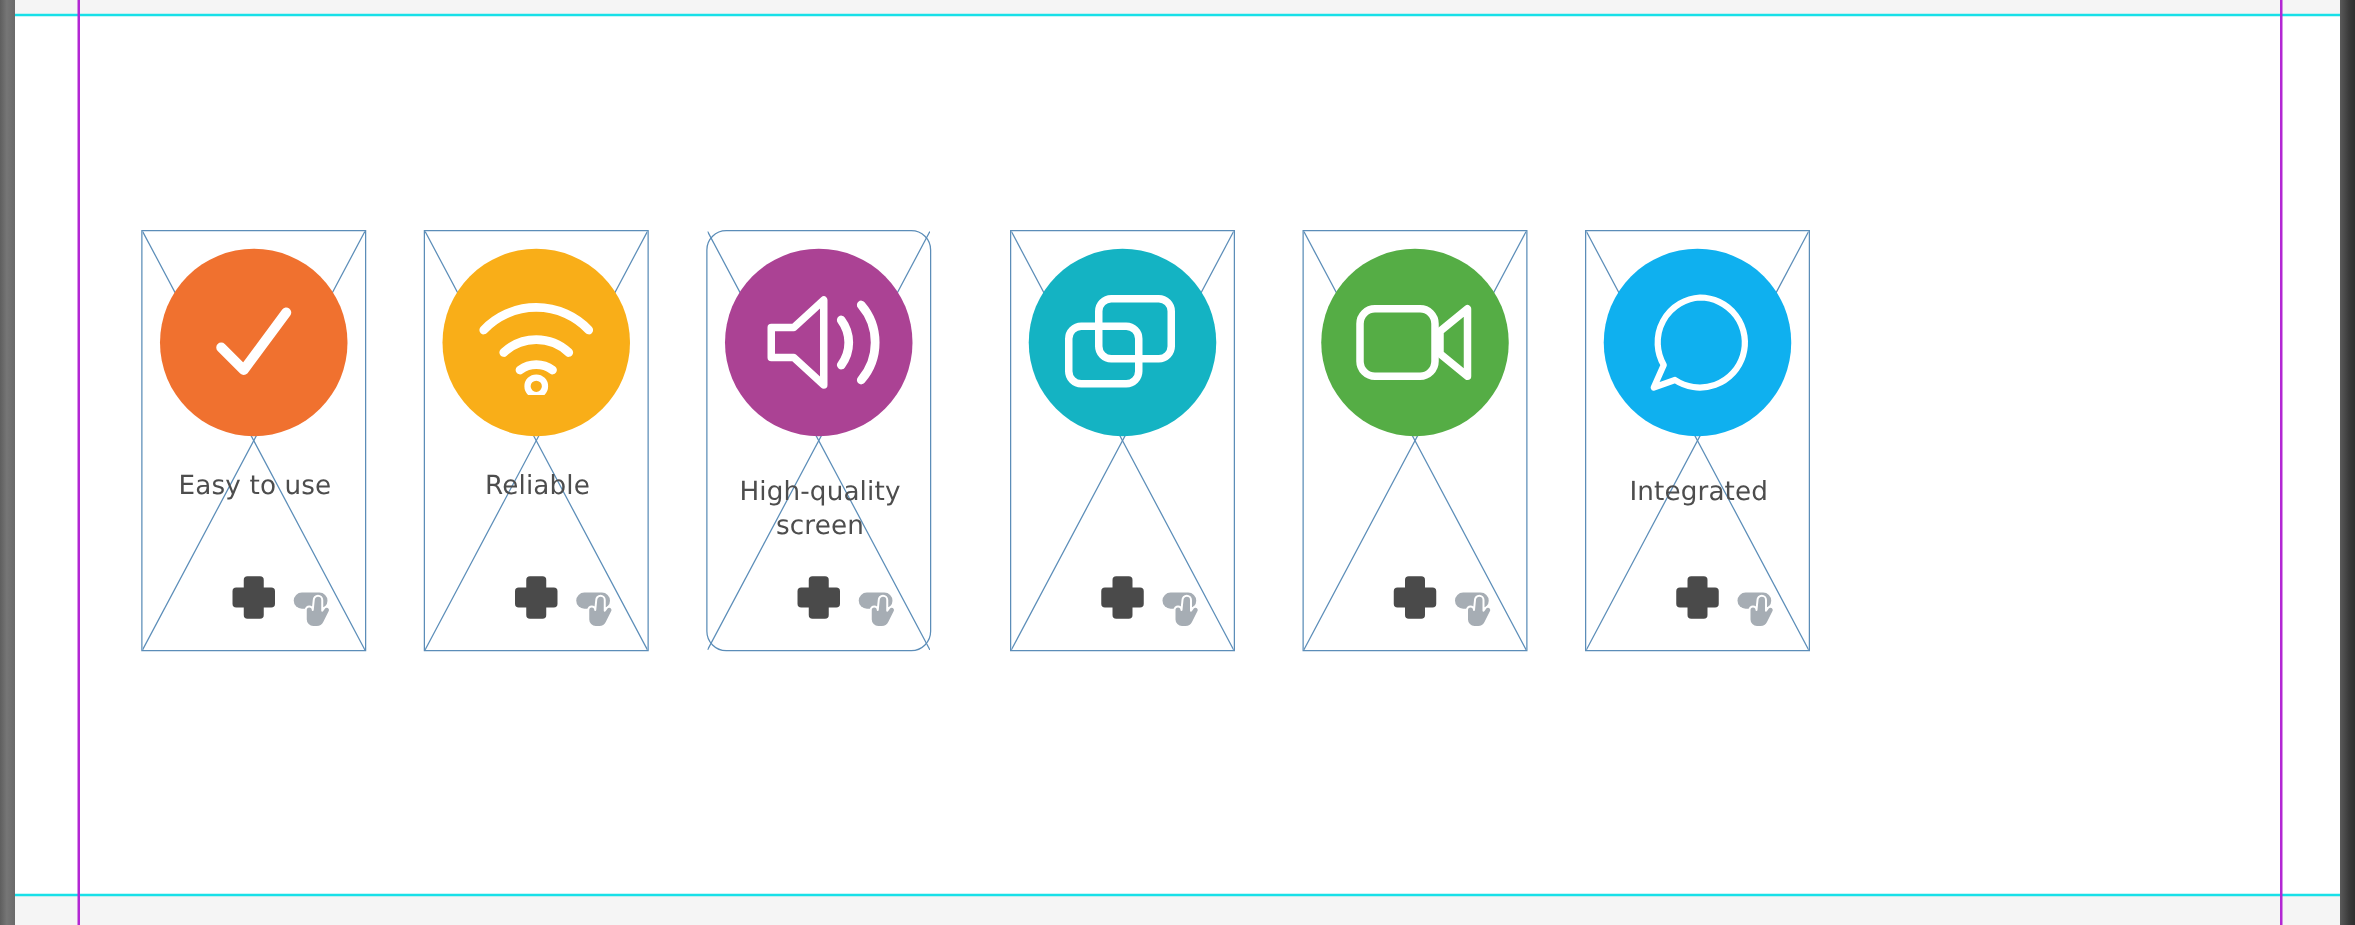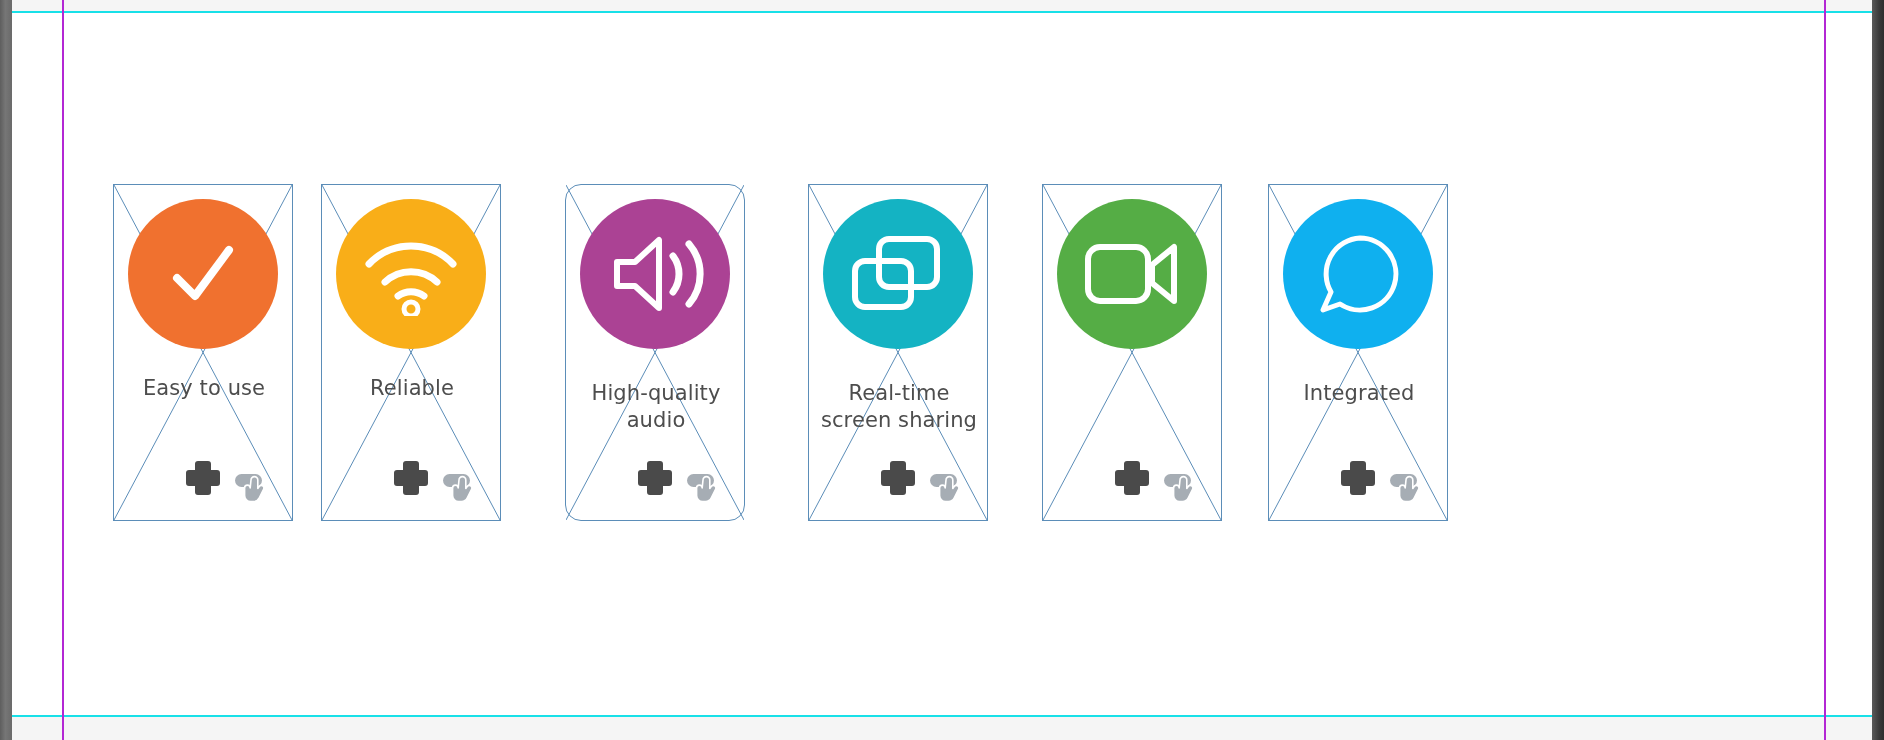--- a/index.html
+++ b/index.html
@@ -122,21 +122,21 @@
           <div>Easy to use</div>
         </div>
         <div class="plus-glyph"><svg width="40" height="40" viewBox="0 0 40 40">
     <path d="M15 3 H25 A3 3 0 0 1 28 6 V12 H34 A3 3 0 0 1 37 15 V25 A3 3 0 0 1 34 28 H28 V34 A3 3 0 0 1 25 37 H15 A3 3 0 0 1 12 34 V28 H6 A3 3 0 0 1 3 25 V15 A3 3 0 0 1 6 12 H12 V6 A3 3 0 0 1 15 3 Z" fill="#4a4a4a"></path>
   </svg></div>
         <div class="cursor-glyph"><svg width="40" height="34" viewBox="0 0 40 34">
     <rect x="1" y="4" width="27" height="13" rx="6.5" fill="#a6adb4"></rect>
     <path d="M17 10 a3.4 3.4 0 0 1 6.8 0 v8.5 l1.6-2.2 a2.6 2.6 0 0 1 4.4 2.6 l-4.5 9 a6.5 6.5 0 0 1-5.8 3.6 h-2.9 a6 6 0 0 1-6-6 v-7.6 a2.8 2.8 0 0 1 5.6 0 Z" fill="#a6adb4" stroke="#ffffff" stroke-width="1.6" stroke-linejoin="round"></path>
   </svg></div>
       </div>
-      <div class="card" style="left: 321px;">
+      <div class="card" style="left: 339px;">
         <svg class="x-diag" viewBox="0 0 180 337" preserveAspectRatio="none">
           <line x1="0" y1="0" x2="180" y2="337"></line>
           <line x1="180" y1="0" x2="0" y2="337"></line>
         </svg>
         <div class="icon-circle" style="background: rgb(249, 174, 24);">
           <span>
             <svg width="100" height="84" viewBox="0 0 100 84">
         <path d="M8 32 A58 58 0 0 1 92 32" stroke="#ffffff" fill="none" stroke-width="7" stroke-linecap="round" stroke-linejoin="round"></path>
         <path d="M24 50 A38 38 0 0 1 76 50" stroke="#ffffff" fill="none" stroke-width="7" stroke-linecap="round" stroke-linejoin="round"></path>
         <path d="M37 64 A22 22 0 0 1 63 64" stroke="#ffffff" fill="none" stroke-width="7" stroke-linecap="round" stroke-linejoin="round"></path>
@@ -164,21 +164,21 @@
           <span>
             <svg width="104" height="84" viewBox="0 0 104 84">
         <path d="M14 30 L32 30 L56 8 L56 76 L32 54 L14 54 Z" stroke="#ffffff" fill="none" stroke-width="6" stroke-linejoin="round"></path>
         <path d="M70 24 A30 30 0 0 1 70 60" stroke="#ffffff" fill="none" stroke-width="7" stroke-linecap="round" stroke-linejoin="round"></path>
         <path d="M86 12 A46 46 0 0 1 86 72" stroke="#ffffff" fill="none" stroke-width="7" stroke-linecap="round" stroke-linejoin="round"></path>
       </svg>
           </span>
         </div>
         <div class="card-label two-line">
           <div>High-quality</div>
-          <div>audio</div>
+          <div>screen</div>
         </div>
         <div class="plus-glyph"><svg width="40" height="40" viewBox="0 0 40 40">
     <path d="M15 3 H25 A3 3 0 0 1 28 6 V12 H34 A3 3 0 0 1 37 15 V25 A3 3 0 0 1 34 28 H28 V34 A3 3 0 0 1 25 37 H15 A3 3 0 0 1 12 34 V28 H6 A3 3 0 0 1 3 25 V15 A3 3 0 0 1 6 12 H12 V6 A3 3 0 0 1 15 3 Z" fill="#4a4a4a"></path>
   </svg></div>
         <div class="cursor-glyph"><svg width="40" height="34" viewBox="0 0 40 34">
     <rect x="1" y="4" width="27" height="13" rx="6.5" fill="#a6adb4"></rect>
     <path d="M17 10 a3.4 3.4 0 0 1 6.8 0 v8.5 l1.6-2.2 a2.6 2.6 0 0 1 4.4 2.6 l-4.5 9 a6.5 6.5 0 0 1-5.8 3.6 h-2.9 a6 6 0 0 1-6-6 v-7.6 a2.8 2.8 0 0 1 5.6 0 Z" fill="#a6adb4" stroke="#ffffff" stroke-width="1.6" stroke-linejoin="round"></path>
   </svg></div>
       </div>
       <div class="card" style="left: 808px;">
@@ -187,24 +187,20 @@
           <line x1="180" y1="0" x2="0" y2="337"></line>
         </svg>
         <div class="icon-circle" style="background: rgb(20, 179, 195);">
           <span>
             <svg width="94" height="86" viewBox="0 0 94 86">
         <rect x="4" y="30" width="56" height="46" rx="10" stroke="#ffffff" fill="none" stroke-width="6"></rect>
         <rect x="28" y="8" width="58" height="48" rx="10" stroke="#ffffff" fill="none" stroke-width="6"></rect>
       </svg>
           </span>
         </div>
-        <div class="card-label two-line">
-          <div>Real-time</div>
-          <div>screen sharing</div>
-        </div>
         <div class="plus-glyph"><svg width="40" height="40" viewBox="0 0 40 40">
     <path d="M15 3 H25 A3 3 0 0 1 28 6 V12 H34 A3 3 0 0 1 37 15 V25 A3 3 0 0 1 34 28 H28 V34 A3 3 0 0 1 25 37 H15 A3 3 0 0 1 12 34 V28 H6 A3 3 0 0 1 3 25 V15 A3 3 0 0 1 6 12 H12 V6 A3 3 0 0 1 15 3 Z" fill="#4a4a4a"></path>
   </svg></div>
         <div class="cursor-glyph"><svg width="40" height="34" viewBox="0 0 40 34">
     <rect x="1" y="4" width="27" height="13" rx="6.5" fill="#a6adb4"></rect>
     <path d="M17 10 a3.4 3.4 0 0 1 6.8 0 v8.5 l1.6-2.2 a2.6 2.6 0 0 1 4.4 2.6 l-4.5 9 a6.5 6.5 0 0 1-5.8 3.6 h-2.9 a6 6 0 0 1-6-6 v-7.6 a2.8 2.8 0 0 1 5.6 0 Z" fill="#a6adb4" stroke="#ffffff" stroke-width="1.6" stroke-linejoin="round"></path>
   </svg></div>
       </div>
       <div class="card" style="left: 1042px;">
         <svg class="x-diag" viewBox="0 0 180 337" preserveAspectRatio="none">

